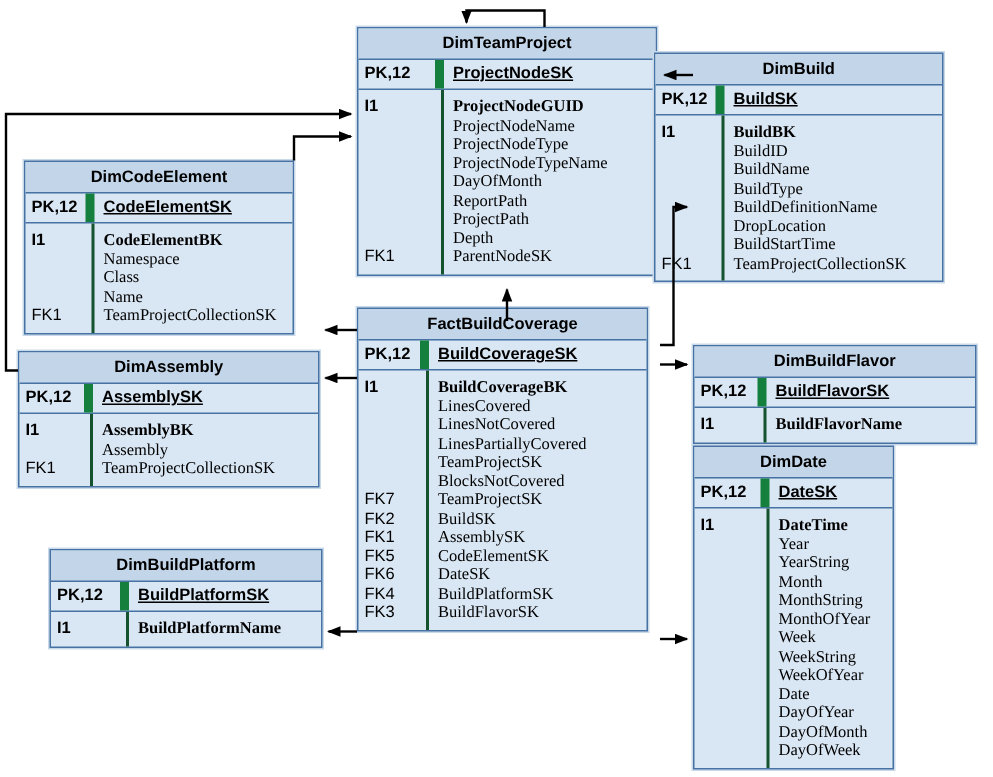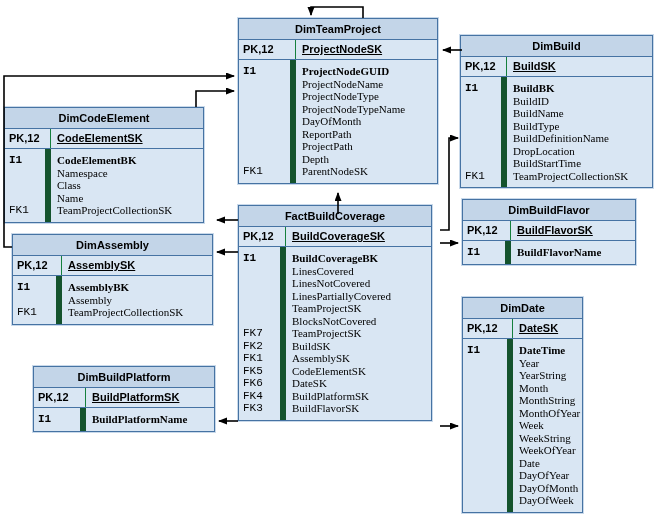--- a/index.html
+++ b/index.html
@@ -14,28 +14,28 @@
     box-shadow:0 0 0 1px #c9d9ea;
     z-index:1;
   }
   .tbl-title{
     background:#c3d5e8;border-bottom:1px solid #4673a3;
     text-align:center;height:20px;line-height:20px;
     white-space:nowrap;overflow:hidden;font-weight:bold;
   }
   .tbl-pk{display:flex;border-bottom:1px solid #4673a3;}
   .pk-key{
-    box-sizing:border-box;flex:0 0 auto;border-right:1px solid #15803d;
+    box-sizing:border-box;flex:0 0 auto;border-right:6px solid #15803d;
     font-weight:bold;padding:3px 2px 3px 4px;line-height:13px;white-space:nowrap;
   }
   .pk-name{padding:3px 2px 3px 6px;line-height:13px;font-weight:bold;text-decoration:underline;white-space:nowrap;}
   .tbl-body{display:flex;align-items:stretch;}
   .key-col{
-    box-sizing:border-box;flex:0 0 auto;border-right:6px solid #14532d;
-    padding:5px 2px 5px 4px;line-height:12.5px;white-space:nowrap;font-family:Liberation Mono, monospace;
+    box-sizing:border-box;flex:0 0 auto;border-right:2px solid #14532d;
+    padding:5px 2px 5px 4px;line-height:12.5px;white-space:nowrap;
   }
   .name-col{padding:5px 2px 5px 6px;line-height:12.5px;white-space:nowrap;font-family:Liberation Serif, serif;}
   .key-col div,.name-col div{height:12.5px;}
   .b{font-weight:bold;}
   #rel-svg{position:absolute;left:0;top:0;z-index:5;pointer-events:none;}
   #rel-svg polyline{fill:none;stroke:#000;stroke-width:1.6;}
 </style>
 </head>
 <body>
 
@@ -82,21 +82,21 @@
           <div>ProjectNodeType</div>
           <div>ProjectNodeTypeName</div>
           <div>DayOfMonth</div>
           <div>ReportPath</div>
           <div>ProjectPath</div>
           <div>Depth</div>
           <div>ParentNodeSK</div>
         </div>
     </div>
   </div>
-    <div class="tbl" style="left: 460px; top: 35px; width: 193px;">
+    <div class="tbl" style="left: 436px; top: 35px; width: 193px;">
     <div class="tbl-title">DimBuild</div>
     <div class="tbl-pk">
       <div class="pk-key" style="width: 46px;">PK,12</div>
       <div class="pk-name">BuildSK</div>
     </div>
     <div class="tbl-body">
       <div class="key-col" style="width: 46px;">
           <div class="b">I1</div>
           <div>&nbsp;</div>
           <div>&nbsp;</div>
@@ -111,21 +111,21 @@
           <div>BuildID</div>
           <div>BuildName</div>
           <div>BuildType</div>
           <div>BuildDefinitionName</div>
           <div>DropLocation</div>
           <div>BuildStartTime</div>
           <div>TeamProjectCollectionSK</div>
         </div>
     </div>
   </div>
-    <div class="tbl" style="left: 4px; top: 107px; width: 200px;">
+    <div class="tbl" style="left: 16px; top: 107px; width: 180px;">
     <div class="tbl-title">DimCodeElement</div>
     <div class="tbl-pk">
       <div class="pk-key" style="width: 46px;">PK,12</div>
       <div class="pk-name">CodeElementSK</div>
     </div>
     <div class="tbl-body">
       <div class="key-col" style="width: 46px;">
           <div class="b">I1</div>
           <div>&nbsp;</div>
           <div>&nbsp;</div>
@@ -192,36 +192,36 @@
           <div>TeamProjectSK</div>
           <div>BuildSK</div>
           <div>AssemblySK</div>
           <div>CodeElementSK</div>
           <div>DateSK</div>
           <div>BuildPlatformSK</div>
           <div>BuildFlavorSK</div>
         </div>
     </div>
   </div>
-    <div class="tbl" style="left: 462px; top: 199px; width: 174px;">
+    <div class="tbl" style="left: 462px; top: 230px; width: 189px;">
     <div class="tbl-title">DimBuildFlavor</div>
     <div class="tbl-pk">
       <div class="pk-key" style="width: 48px;">PK,12</div>
       <div class="pk-name">BuildFlavorSK</div>
     </div>
     <div class="tbl-body">
       <div class="key-col" style="width: 48px;">
           <div class="b">I1</div>
         </div>
       <div class="name-col">
           <div class="b">BuildFlavorName</div>
         </div>
     </div>
   </div>
-    <div class="tbl" style="left: 462px; top: 297px; width: 121px;">
+    <div class="tbl" style="left: 462px; top: 297px; width: 134px;">
     <div class="tbl-title">DimDate</div>
     <div class="tbl-pk">
       <div class="pk-key" style="width: 50px;">PK,12</div>
       <div class="pk-name">DateSK</div>
     </div>
     <div class="tbl-body">
       <div class="key-col" style="width: 50px;">
           <div class="b">I1</div>
           <div>&nbsp;</div>
           <div>&nbsp;</div>

